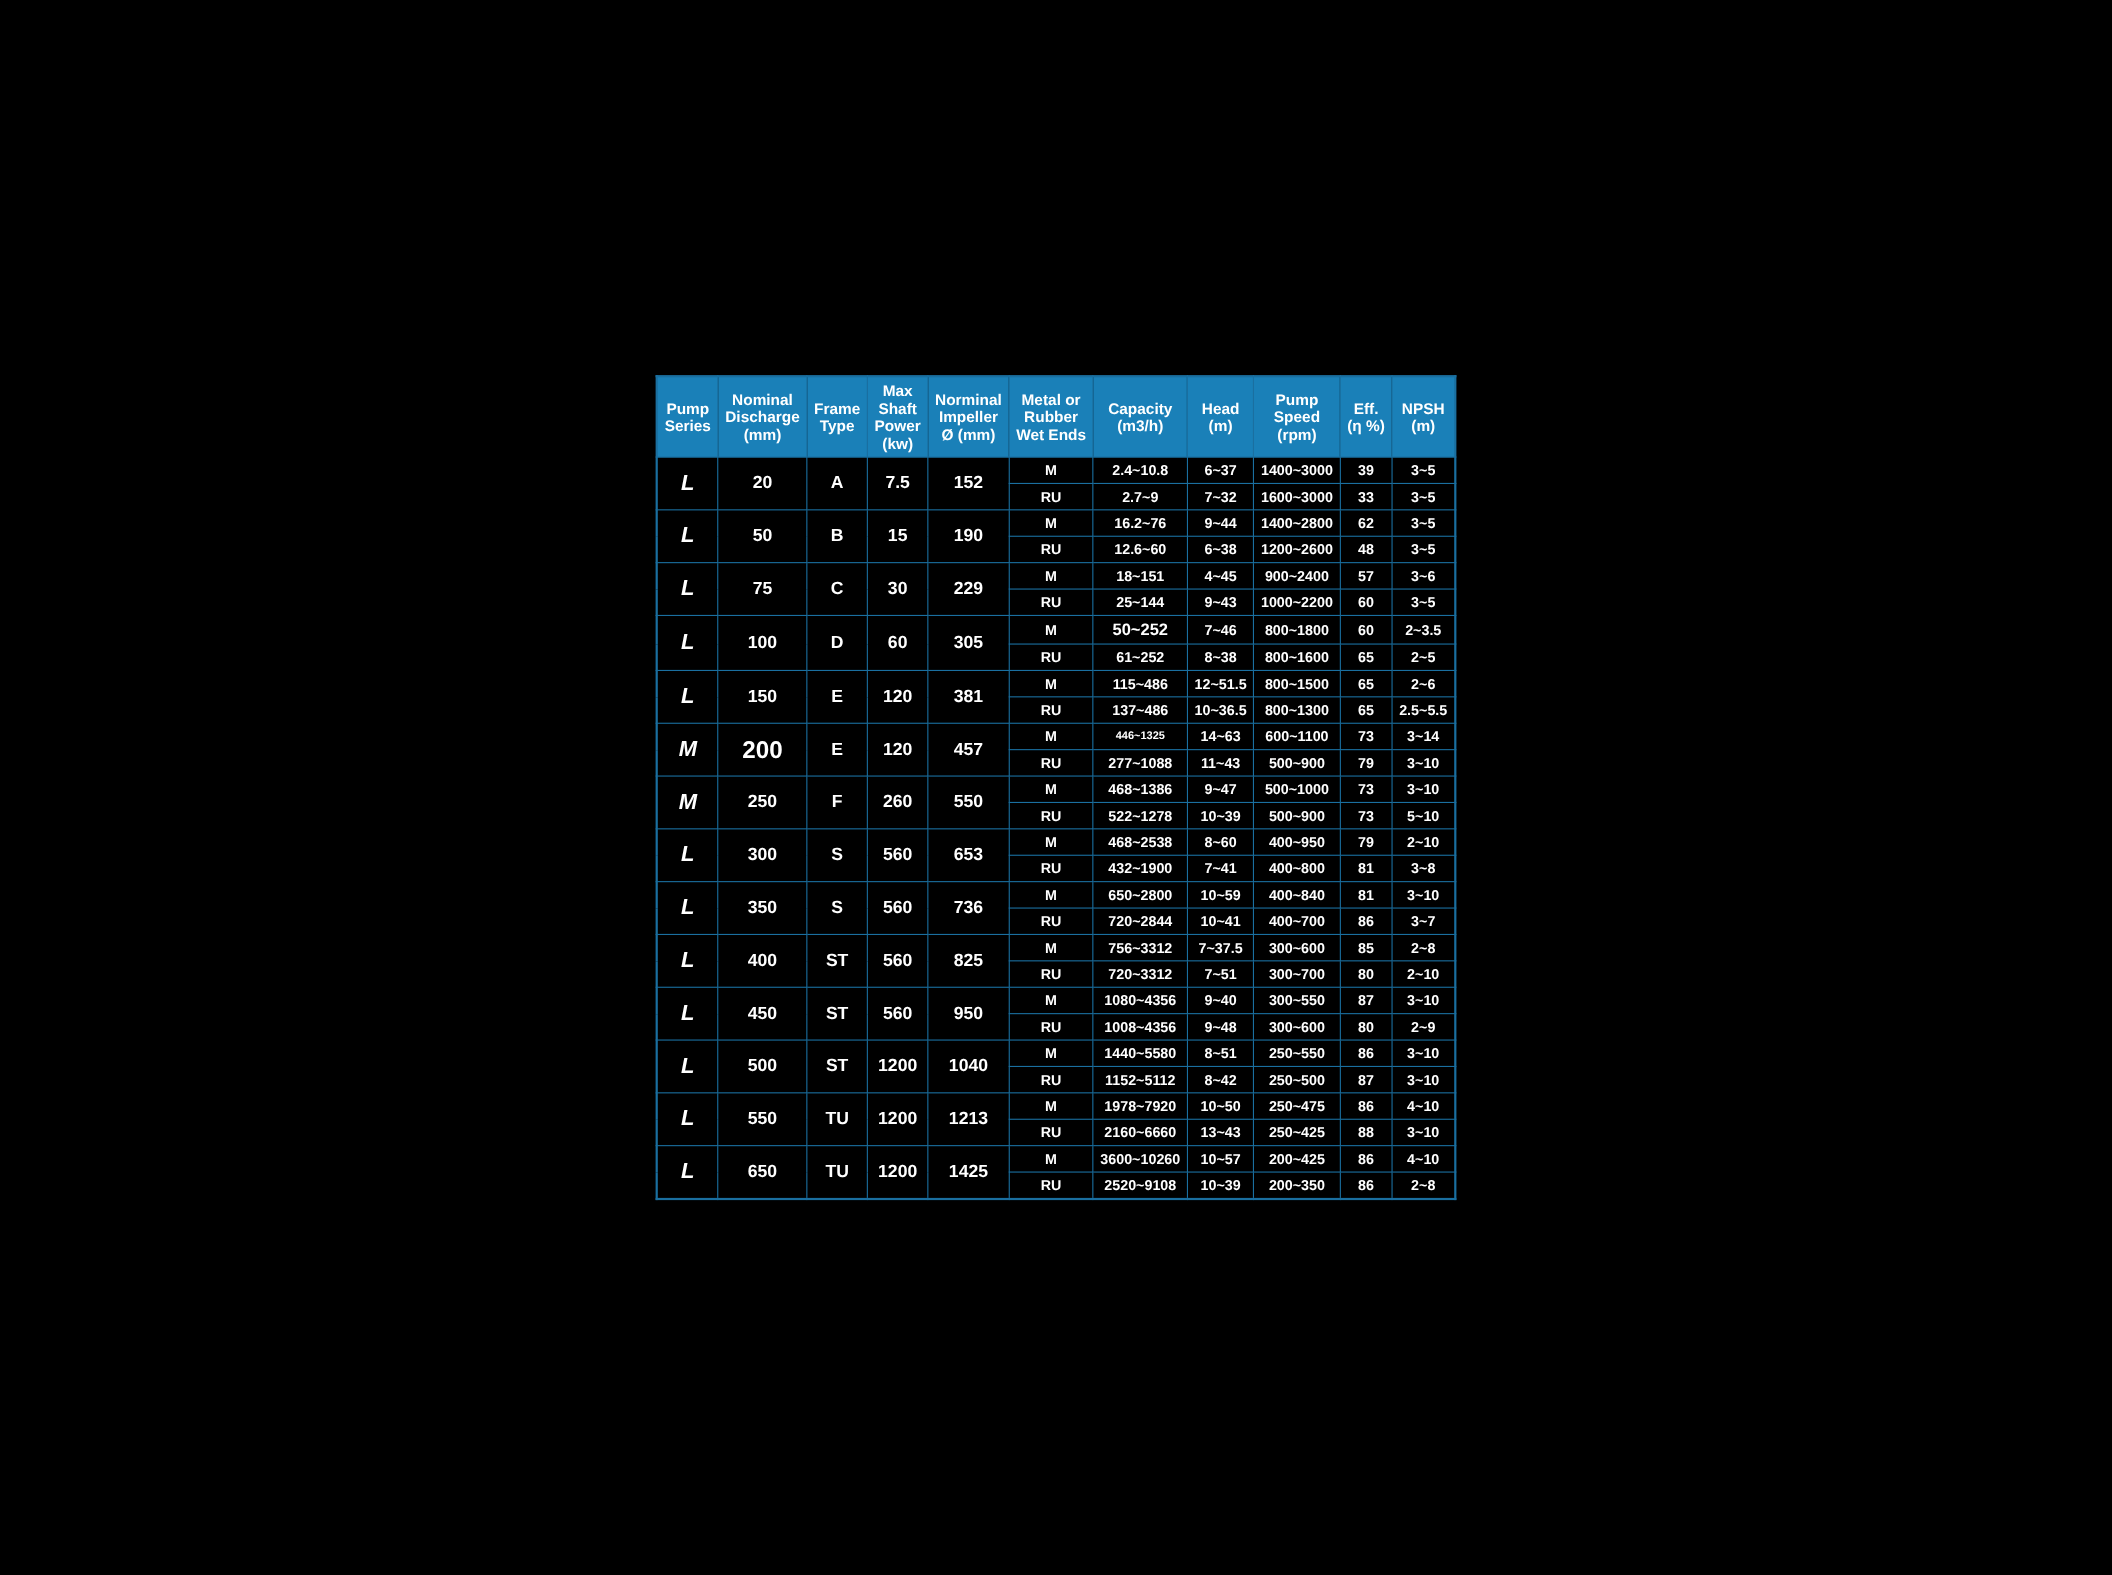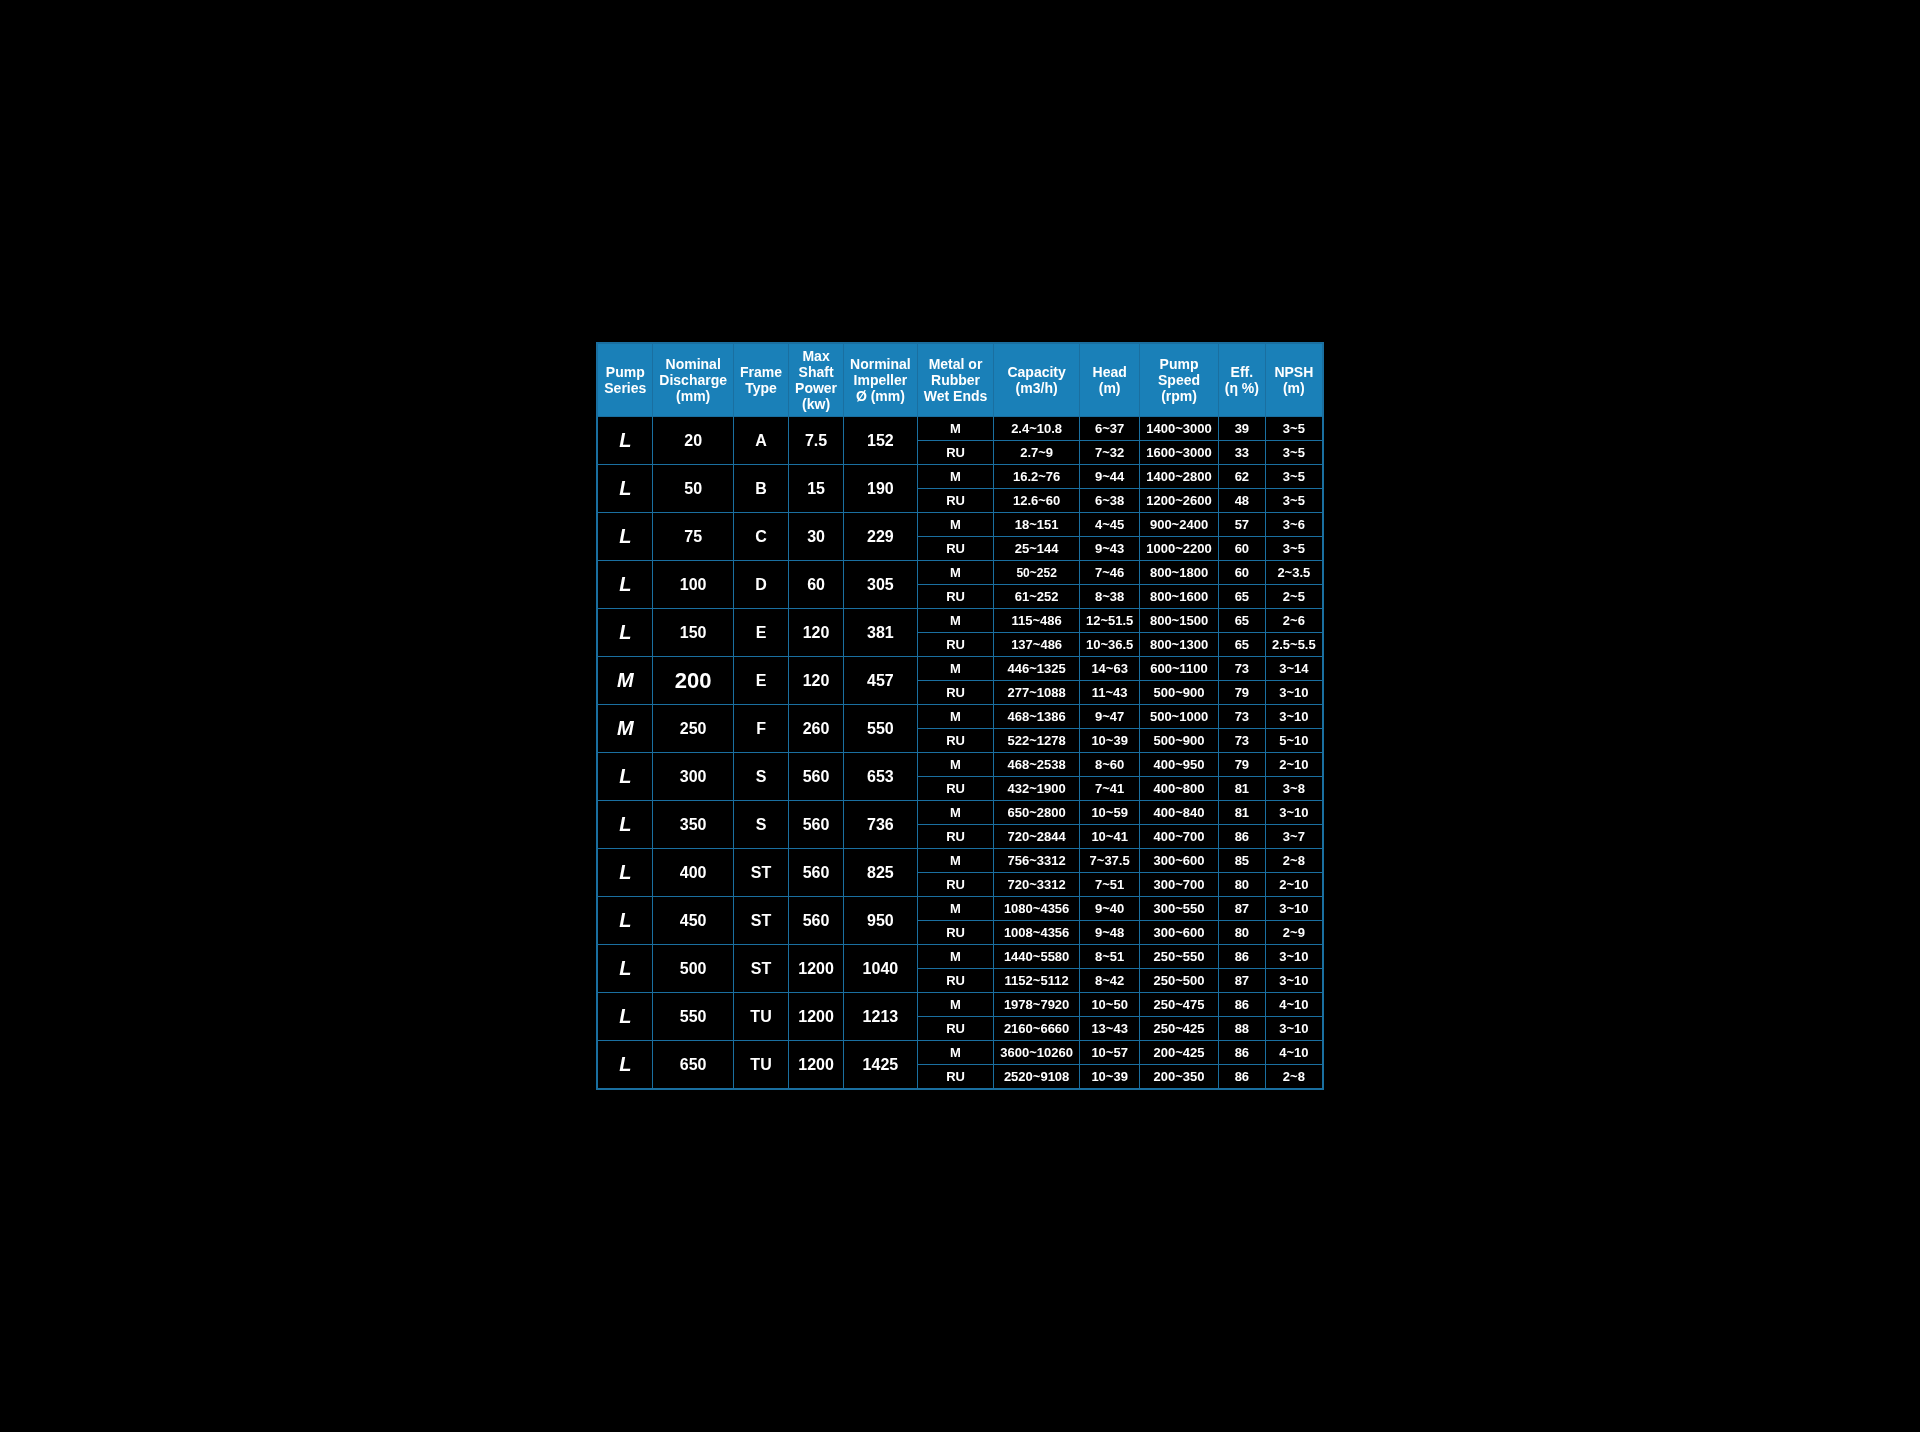--- a/index.html
+++ b/index.html
@@ -165,21 +165,21 @@
           <td style="font-size: 13px;">60</td>
           <td style="font-size: 13px;">3~5</td>
         </tr>
         <tr>
           <td rowspan="2" style="font-size: 20px; font-weight: 900; font-style: italic;">L</td>
           <td rowspan="2" style="font-size: 16px; font-weight: 900;">100</td>
           <td rowspan="2" style="font-size: 16px; font-weight: 900;">D</td>
           <td rowspan="2" style="font-size: 16px; font-weight: 900;">60</td>
           <td rowspan="2" style="font-size: 16px; font-weight: 900;">305</td>
           <td style="font-size: 13px;">M</td>
-          <td style="font-size: 12px;">50~252</td>
+          <td style="font-size: 15px;">50~252</td>
           <td style="font-size: 13px;">7~46</td>
           <td style="font-size: 13px;">800~1800</td>
           <td style="font-size: 13px;">60</td>
           <td style="font-size: 13px;">2~3.5</td>
         </tr>
         <tr>
           <td style="font-size: 13px;">RU</td>
           <td style="font-size: 13px;">61~252</td>
           <td style="font-size: 13px;">8~38</td>
           <td style="font-size: 13px;">800~1600</td>
@@ -207,21 +207,21 @@
           <td style="font-size: 13px;">65</td>
           <td style="font-size: 13px;">2.5~5.5</td>
         </tr>
         <tr>
           <td rowspan="2" style="font-size: 20px; font-weight: 900; font-style: italic;">M</td>
           <td rowspan="2" style="font-size: 22px; font-weight: 900;">200</td>
           <td rowspan="2" style="font-size: 16px; font-weight: 900;">E</td>
           <td rowspan="2" style="font-size: 16px; font-weight: 900;">120</td>
           <td rowspan="2" style="font-size: 16px; font-weight: 900;">457</td>
           <td style="font-size: 13px;">M</td>
-          <td style="font-size: 13px;">446~1325</td>
+          <td style="font-size: 10px;">446~1325</td>
           <td style="font-size: 13px;">14~63</td>
           <td style="font-size: 13px;">600~1100</td>
           <td style="font-size: 13px;">73</td>
           <td style="font-size: 13px;">3~14</td>
         </tr>
         <tr>
           <td style="font-size: 13px;">RU</td>
           <td style="font-size: 13px;">277~1088</td>
           <td style="font-size: 13px;">11~43</td>
           <td style="font-size: 13px;">500~900</td>

